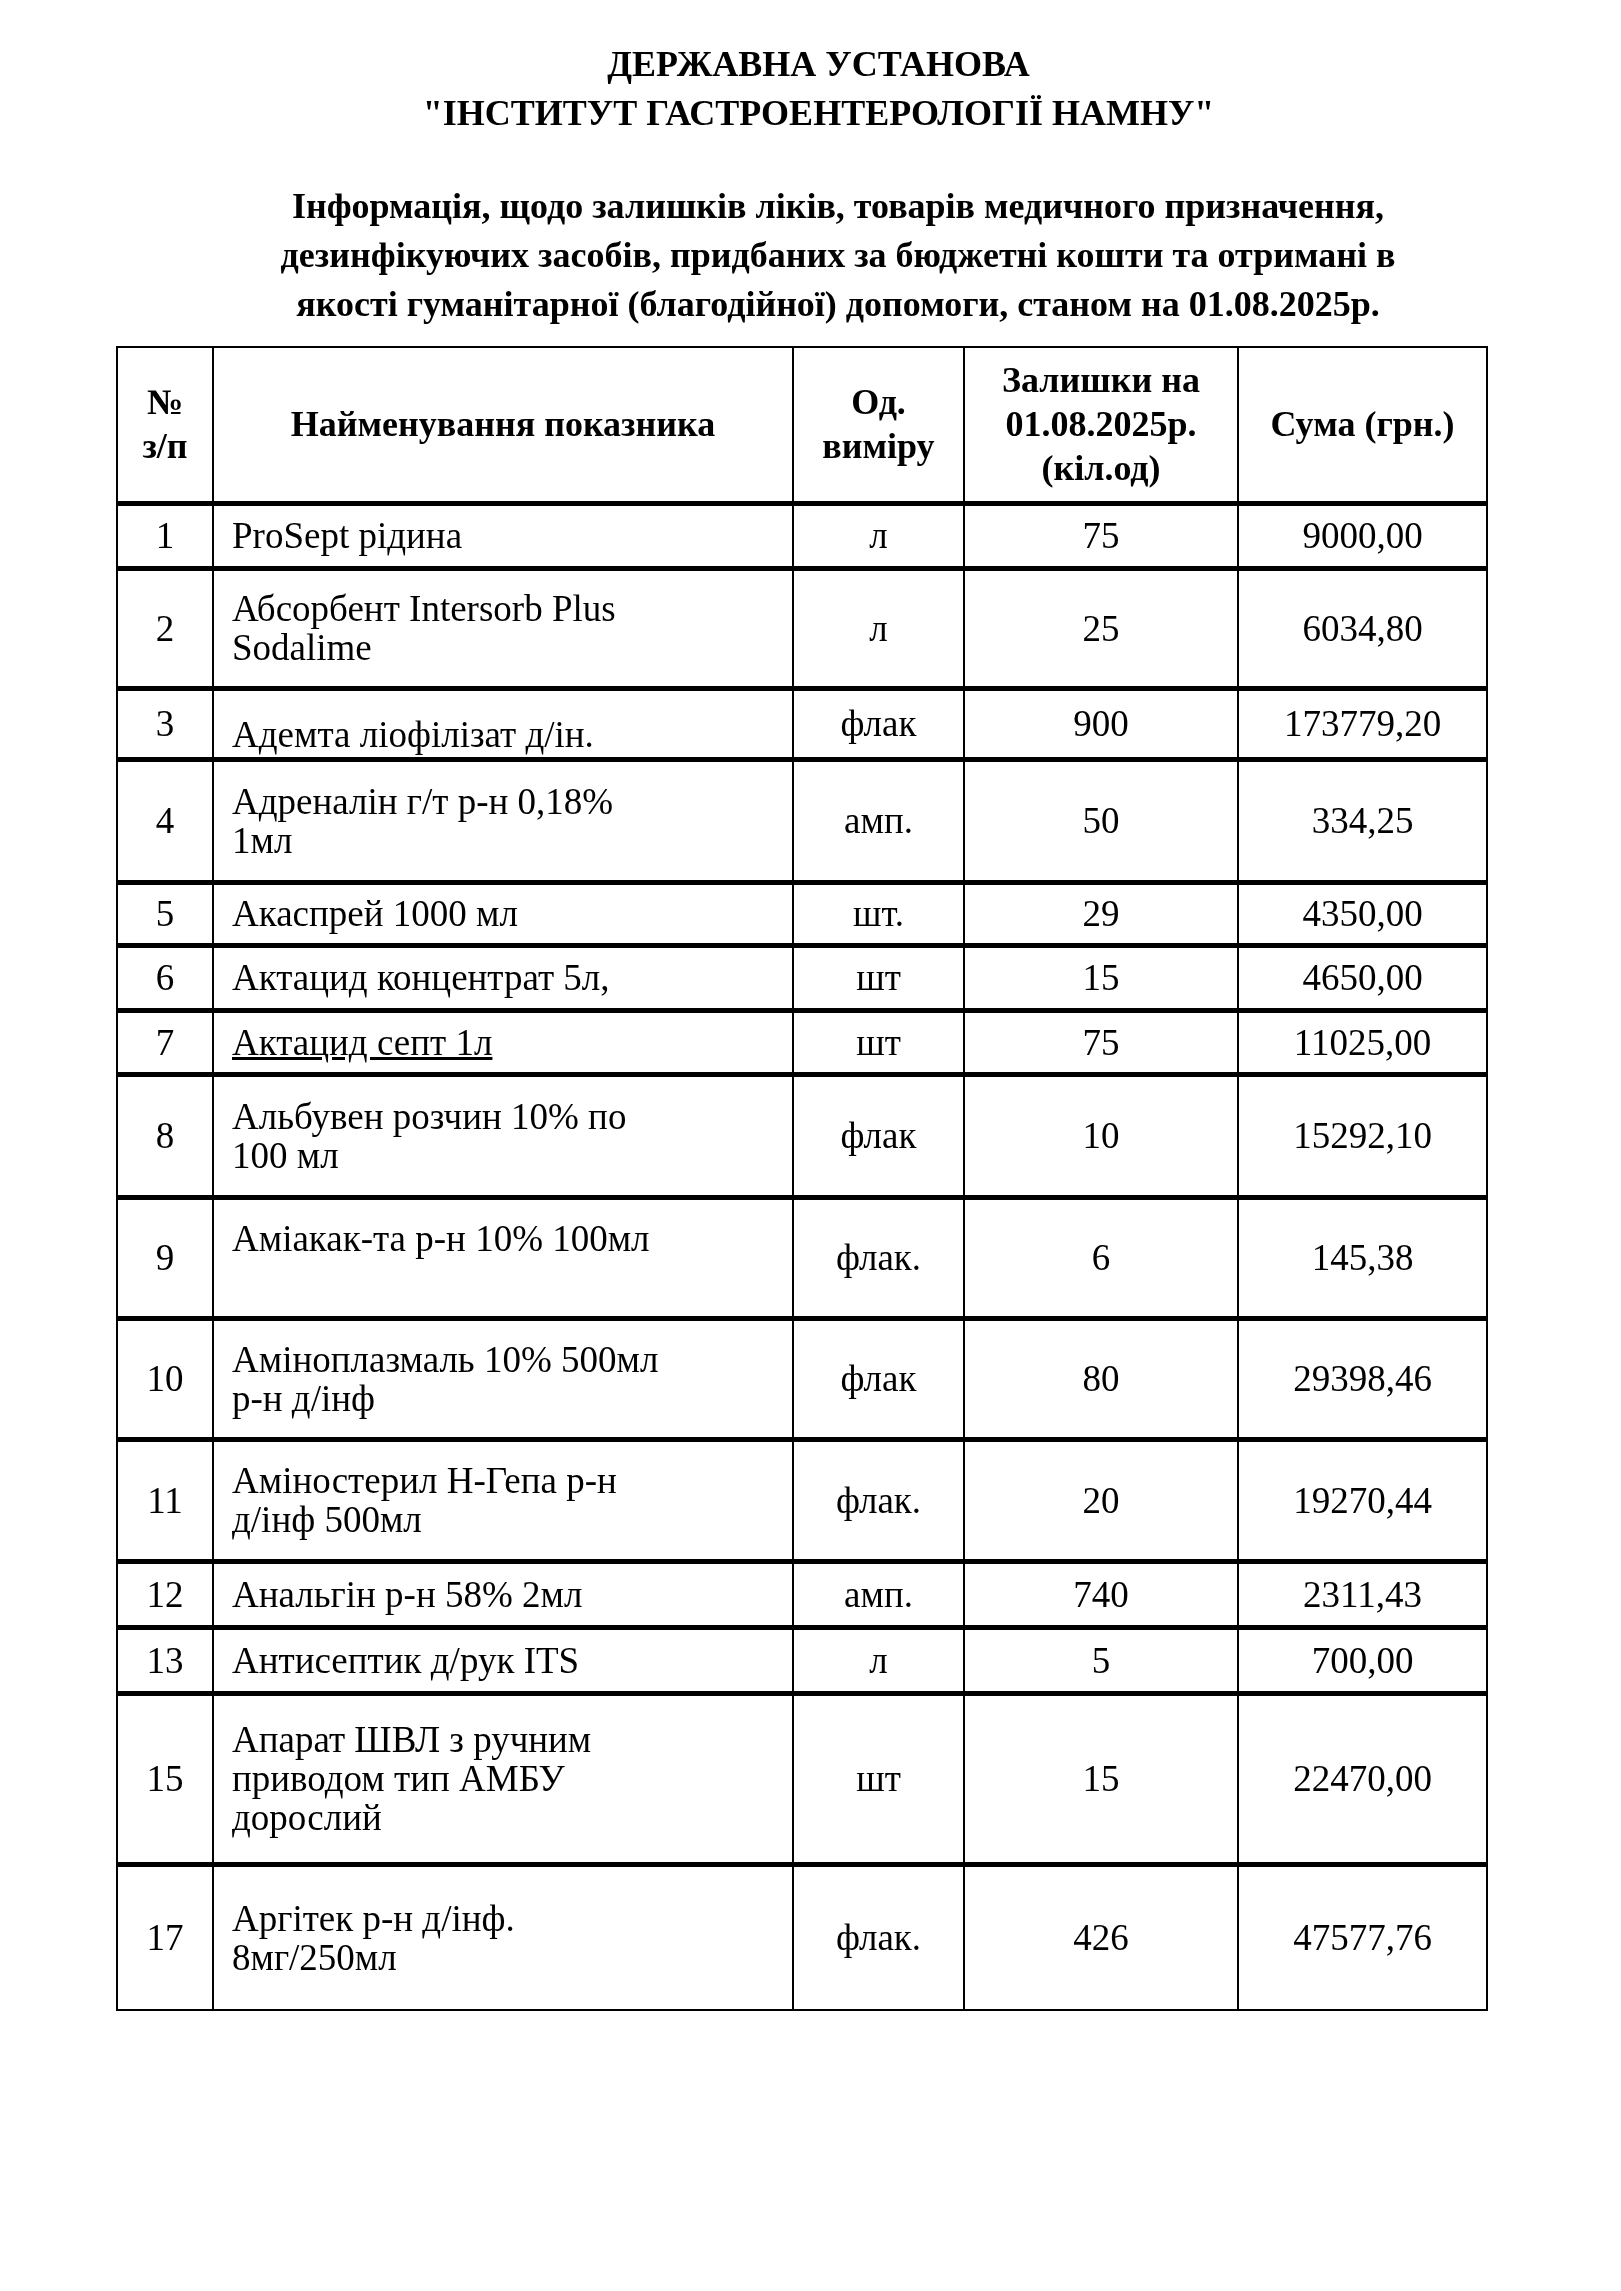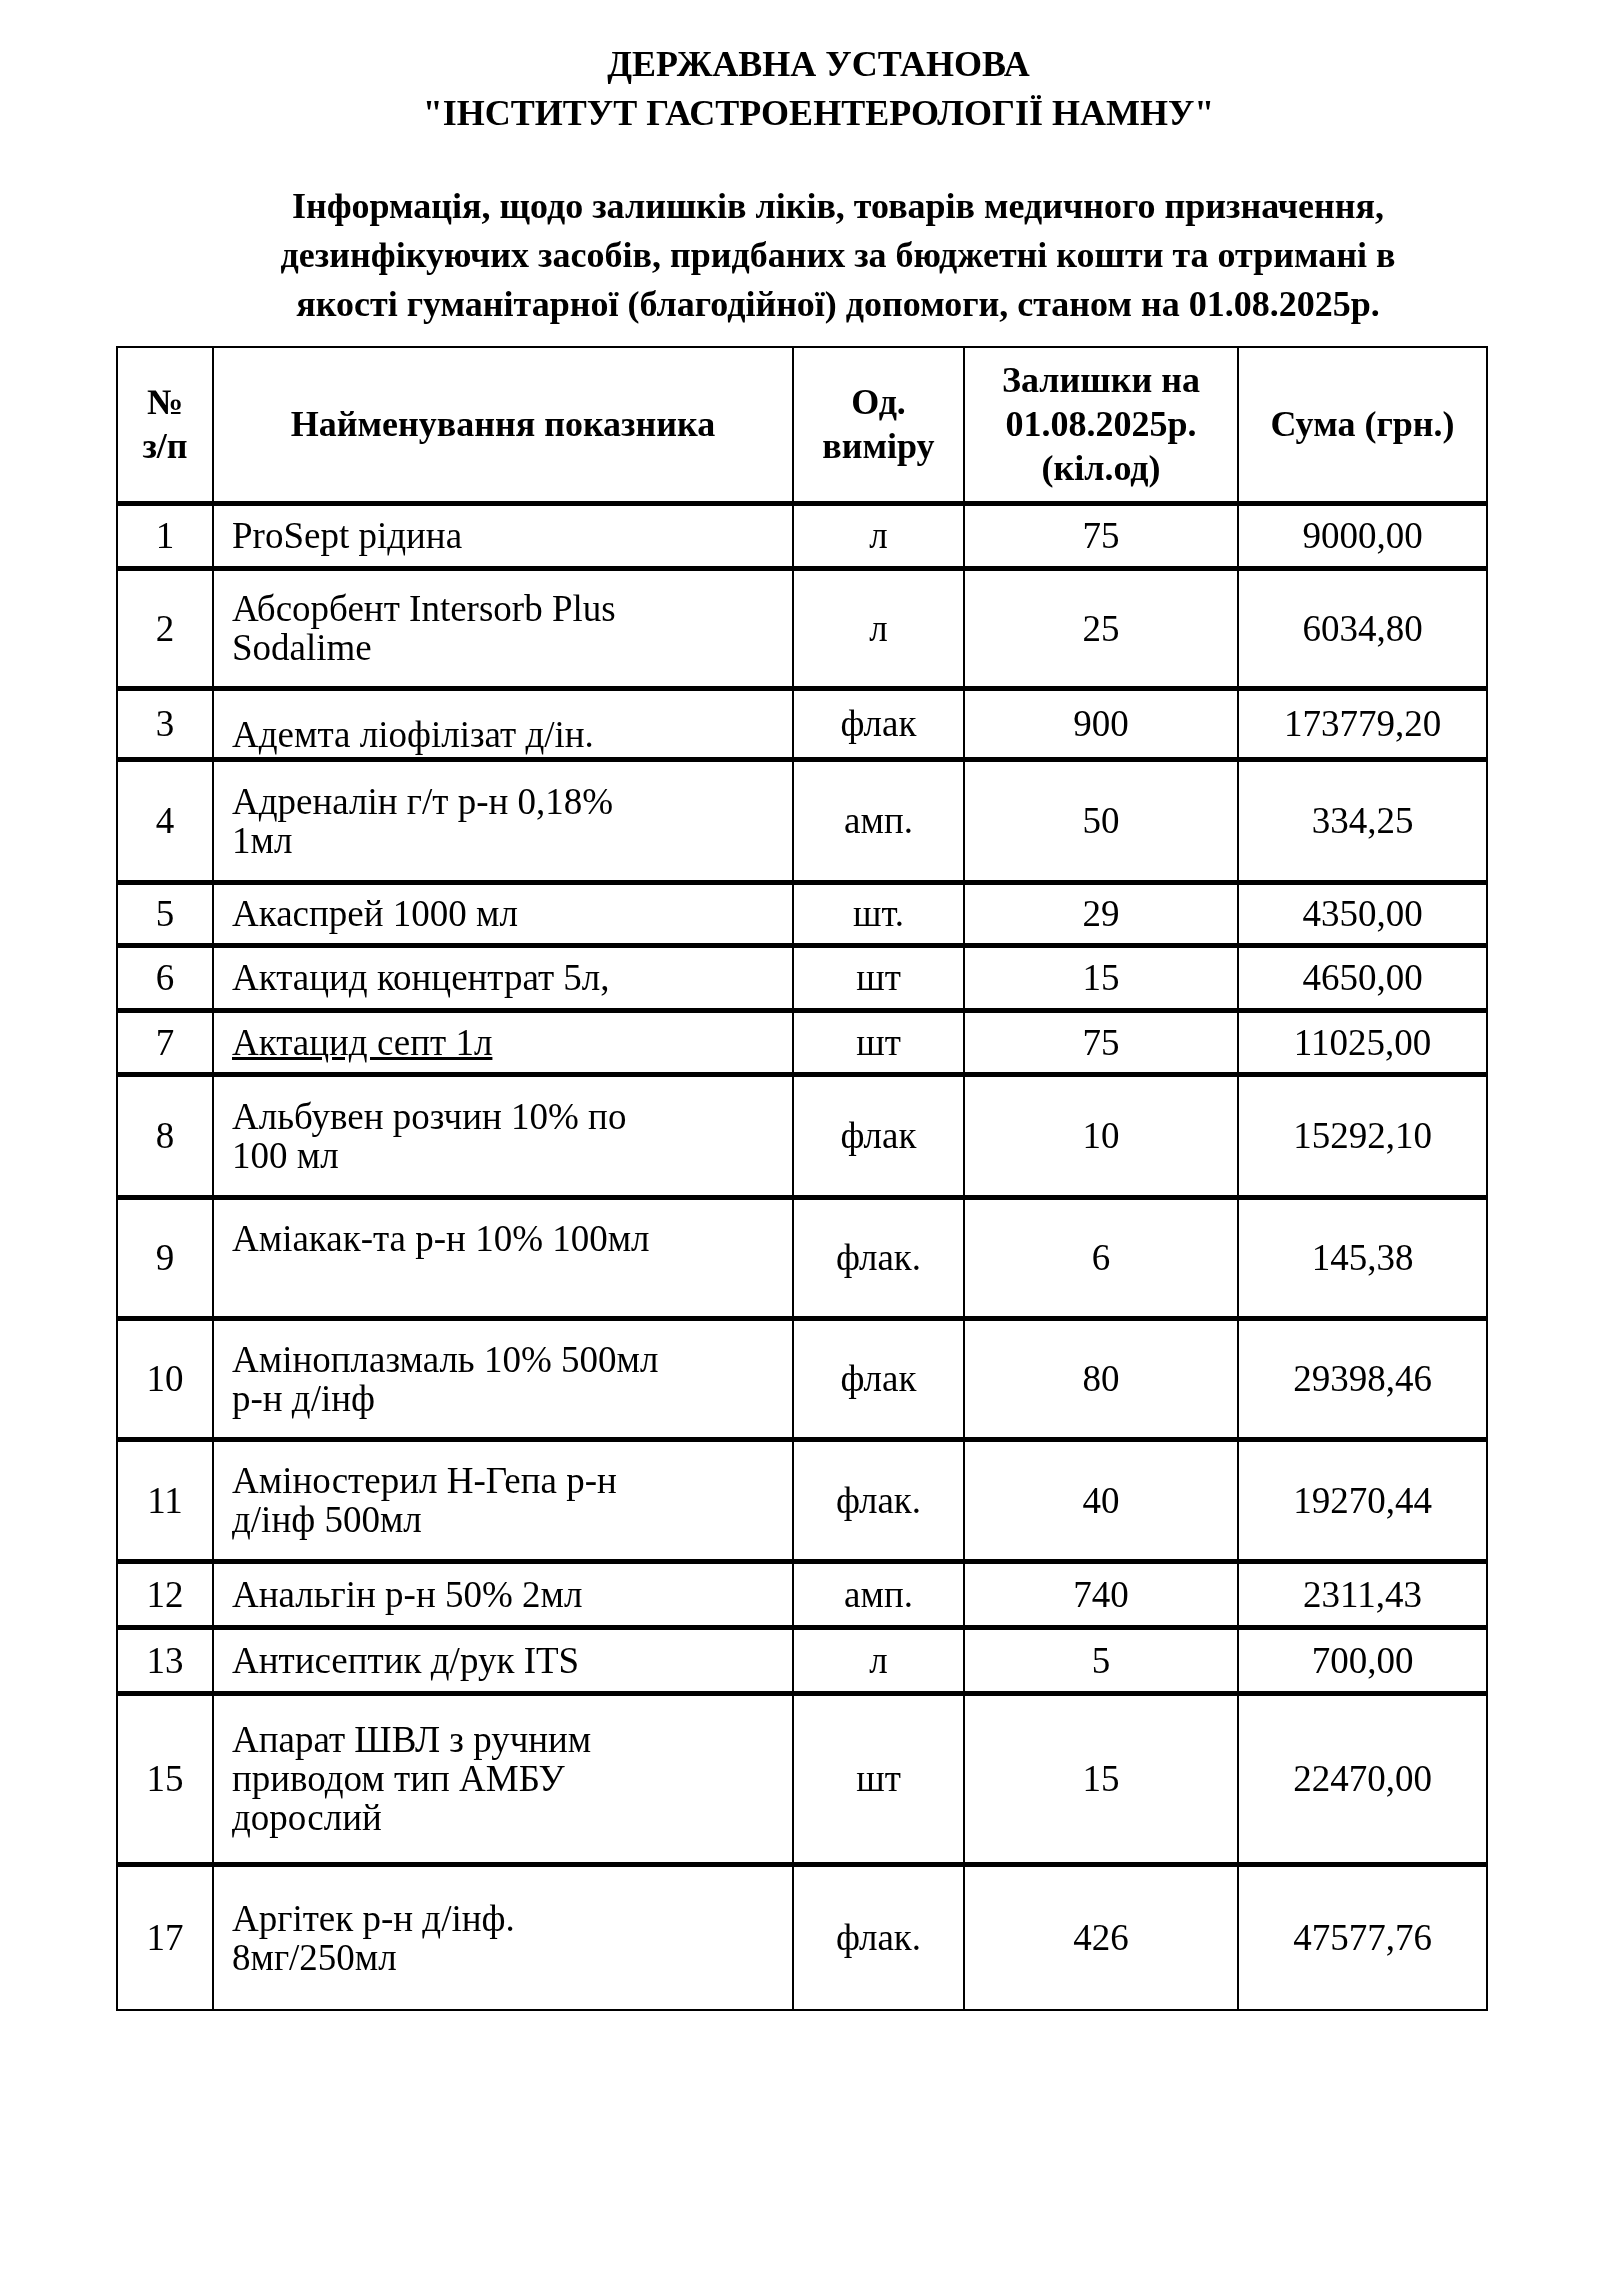--- a/index.html
+++ b/index.html
@@ -155,27 +155,27 @@
         <td class="c">80</td>
         <td class="c">29398,46</td>
       </tr>
       <tr class="body-row" style="height: 122px;">
         <td class="c">11</td>
         <td class="name">
           <div style="min-height: 39px;">Аміностерил Н-Гепа р-н</div>
           <div style="min-height: 39px;">д/інф 500мл</div>
         </td>
         <td class="c">флак.</td>
-        <td class="c">40</td>
+        <td class="c">20</td>
         <td class="c">19270,44</td>
       </tr>
       <tr class="body-row" style="height: 66px;">
         <td class="c">12</td>
         <td class="name">
-          <div style="min-height: 39px;">Анальгін р-н 50% 2мл</div>
+          <div style="min-height: 39px;">Анальгін р-н 58% 2мл</div>
         </td>
         <td class="c">амп.</td>
         <td class="c">740</td>
         <td class="c">2311,43</td>
       </tr>
       <tr class="body-row" style="height: 66px;">
         <td class="c">13</td>
         <td class="name">
           <div style="min-height: 39px;">Антисептик д/рук ITS</div>
         </td>

